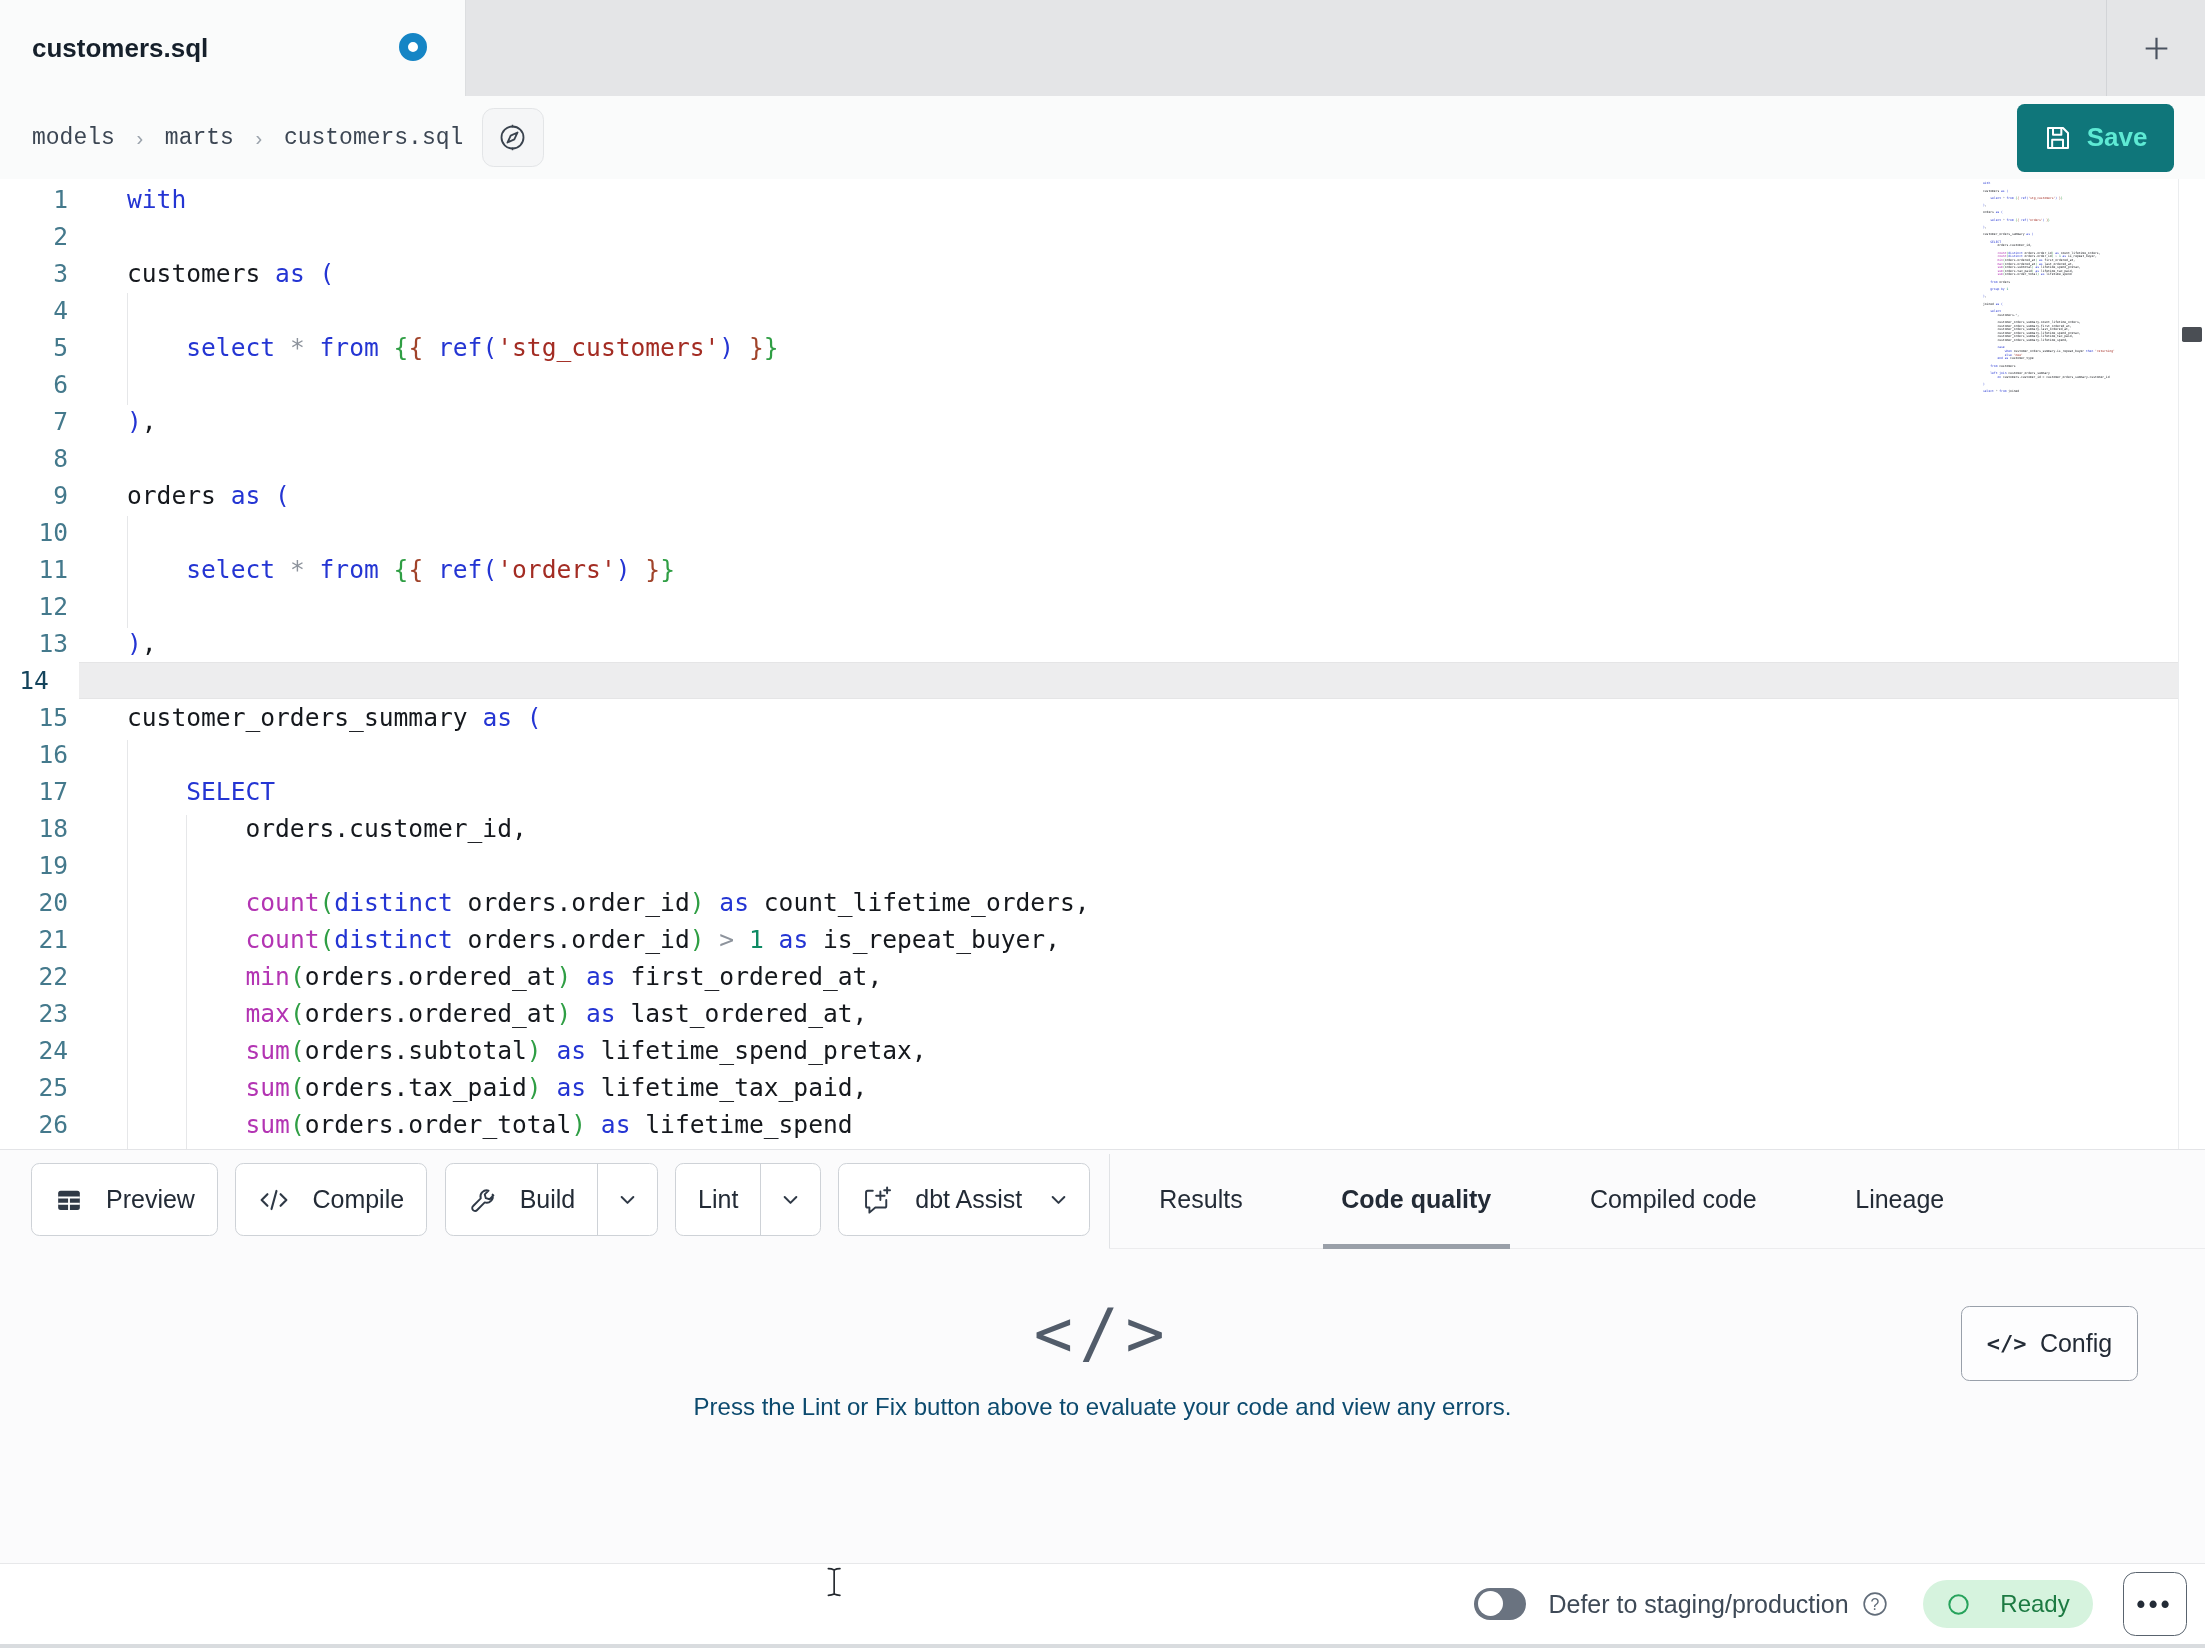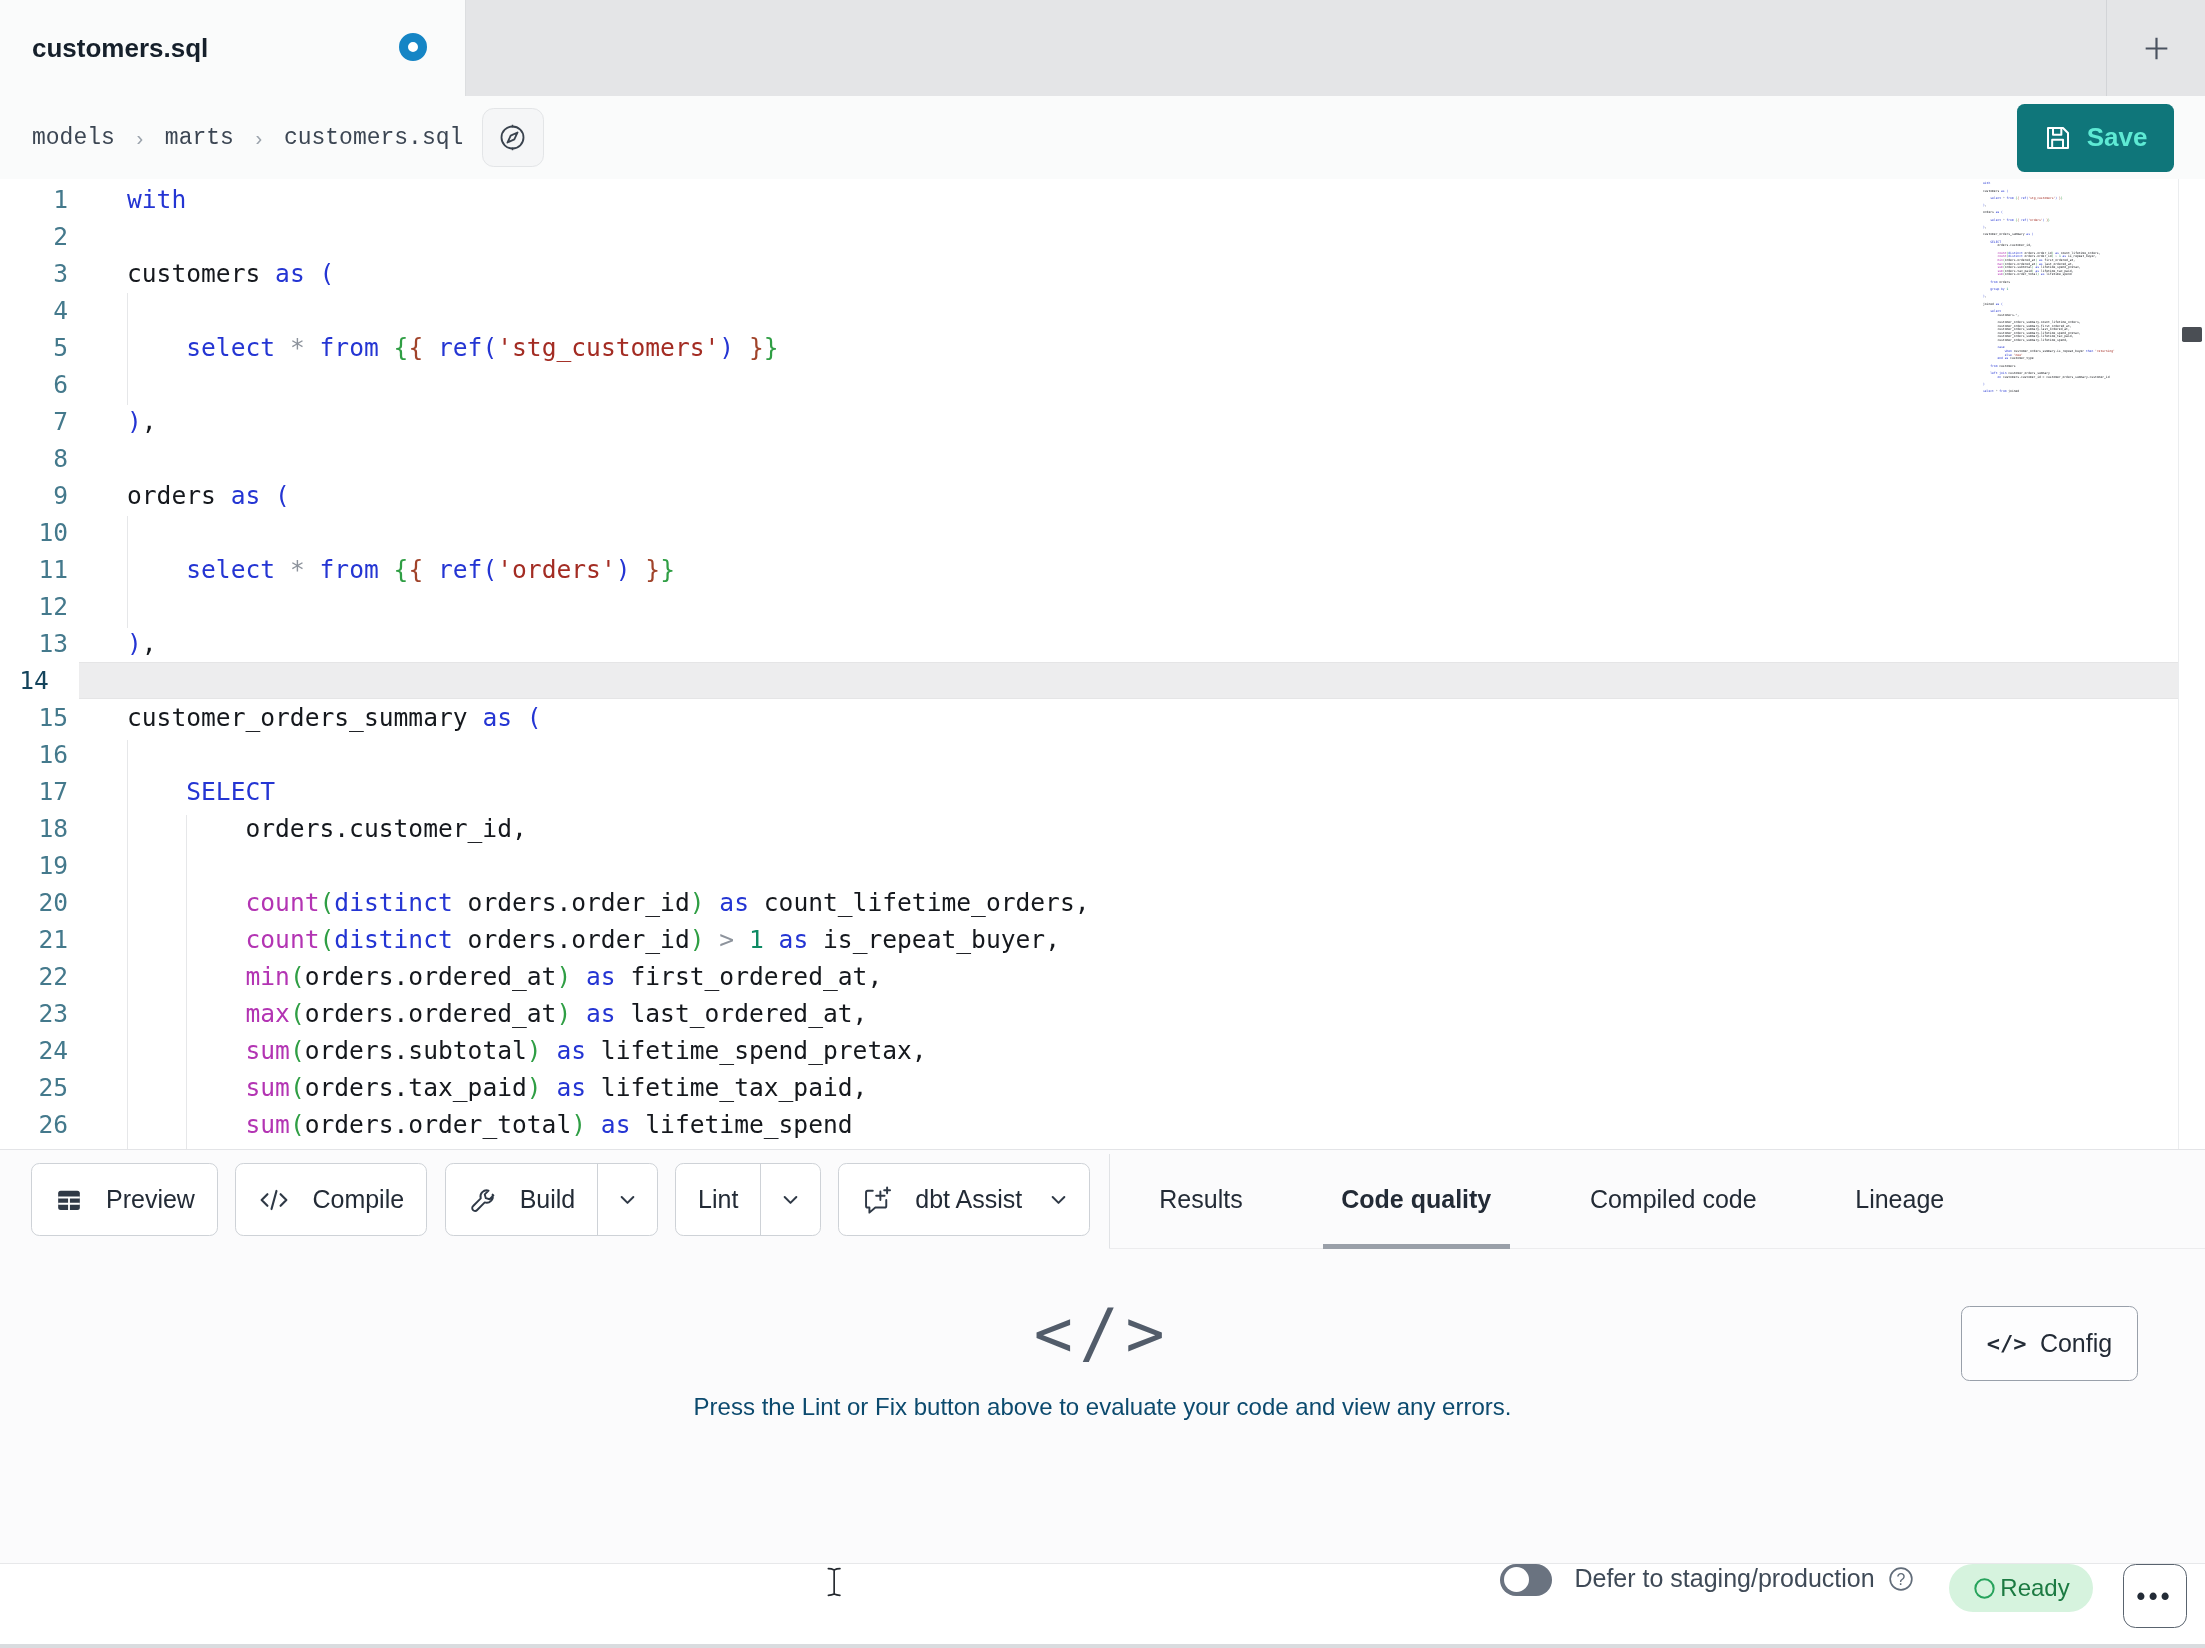--- a/index.html
+++ b/index.html
@@ -64,27 +64,27 @@
   #empty-state .eicon{font-family:"DejaVu Sans Mono",monospace;font-size:65px;color:#525c6a;letter-spacing:6.7px;}
   #empty-state .etitle{margin-top:35px;font-size:26px;font-weight:700;color:#1c2430;}
   #empty-state .esub{margin-top:22px;font-size:24px;color:#0c4a6e;}
   #config-btn{position:absolute;right:67px;top:156px;width:177px;height:75px;background:#fdfdfe;
               border:1.7px solid #99a0aa;border-radius:8.3px;display:flex;align-items:center;justify-content:center;
               gap:13.3px;font-size:25px;color:#232b36;font-family:inherit;}
   #config-btn .cicon{font-family:"DejaVu Sans Mono",monospace;font-size:22px;font-weight:700;}
 
   
   #statusbar{position:absolute;left:0;top:1563px;width:2205px;height:81px;background:#ffffff;
-             border-top:0.8px solid #e7e8ea;box-sizing:border-box;display:flex;align-items:flex-start;justify-content:flex-end;}
+             border-top:0.8px solid #e7e8ea;box-sizing:border-box;display:flex;align-items:center;justify-content:flex-end;}
   #defer-toggle{width:52px;height:32px;border-radius:16px;background:#6a7380;position:relative;border:none;}
   #defer-toggle .knob{position:absolute;left:3.3px;top:3.3px;width:25px;height:25px;border-radius:50%;background:#ffffff;}
   #defer-label{margin-left:22px;font-size:25px;color:#3f4a57;}
   #help-icon{margin-left:11.7px;}
   #ready-pill{margin-left:33px;height:48px;border-radius:24px;background:#d6f3de;display:flex;align-items:center;
-              gap:3px;padding:0 23px;font-size:24px;color:#1c7a42;}
+              gap:29px;padding:0 23px;font-size:24px;color:#1c7a42;}
   #more-btn{margin-left:30px;margin-right:18.3px;width:64px;height:64px;background:#ffffff;border:1.7px solid #59636e;
             border-radius:12.5px;display:flex;align-items:center;justify-content:center;}
   #more-btn .dots{font-size:25px;letter-spacing:3.3px;color:#232b36;font-weight:700;line-height:8.3px;}
   #bottomstrip{position:absolute;left:0;top:1644px;width:2205px;height:4.2px;background:#d9dcdf;}
   #mouse-cursor{position:absolute;left:825px;top:1566px;}
 </style>
 </head>
 <body>
 
 <div id="tabbar">

